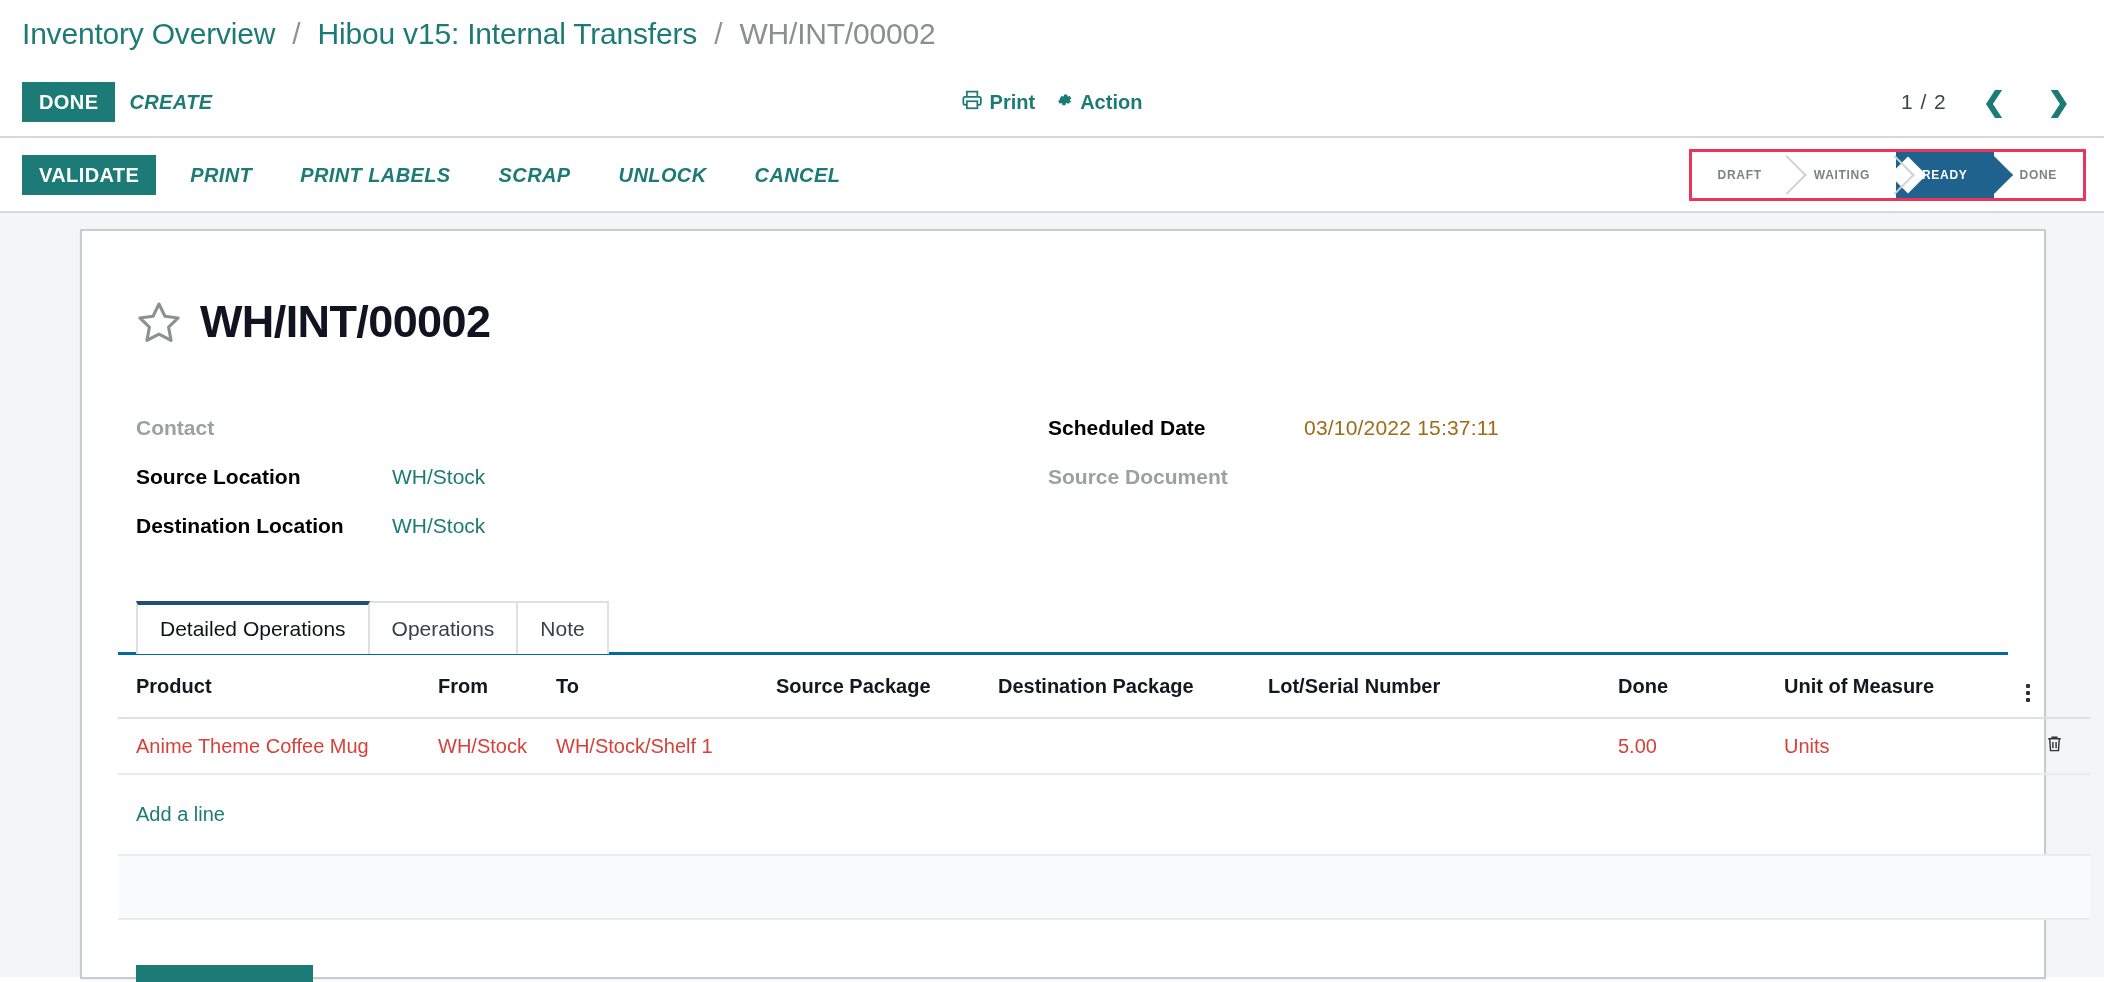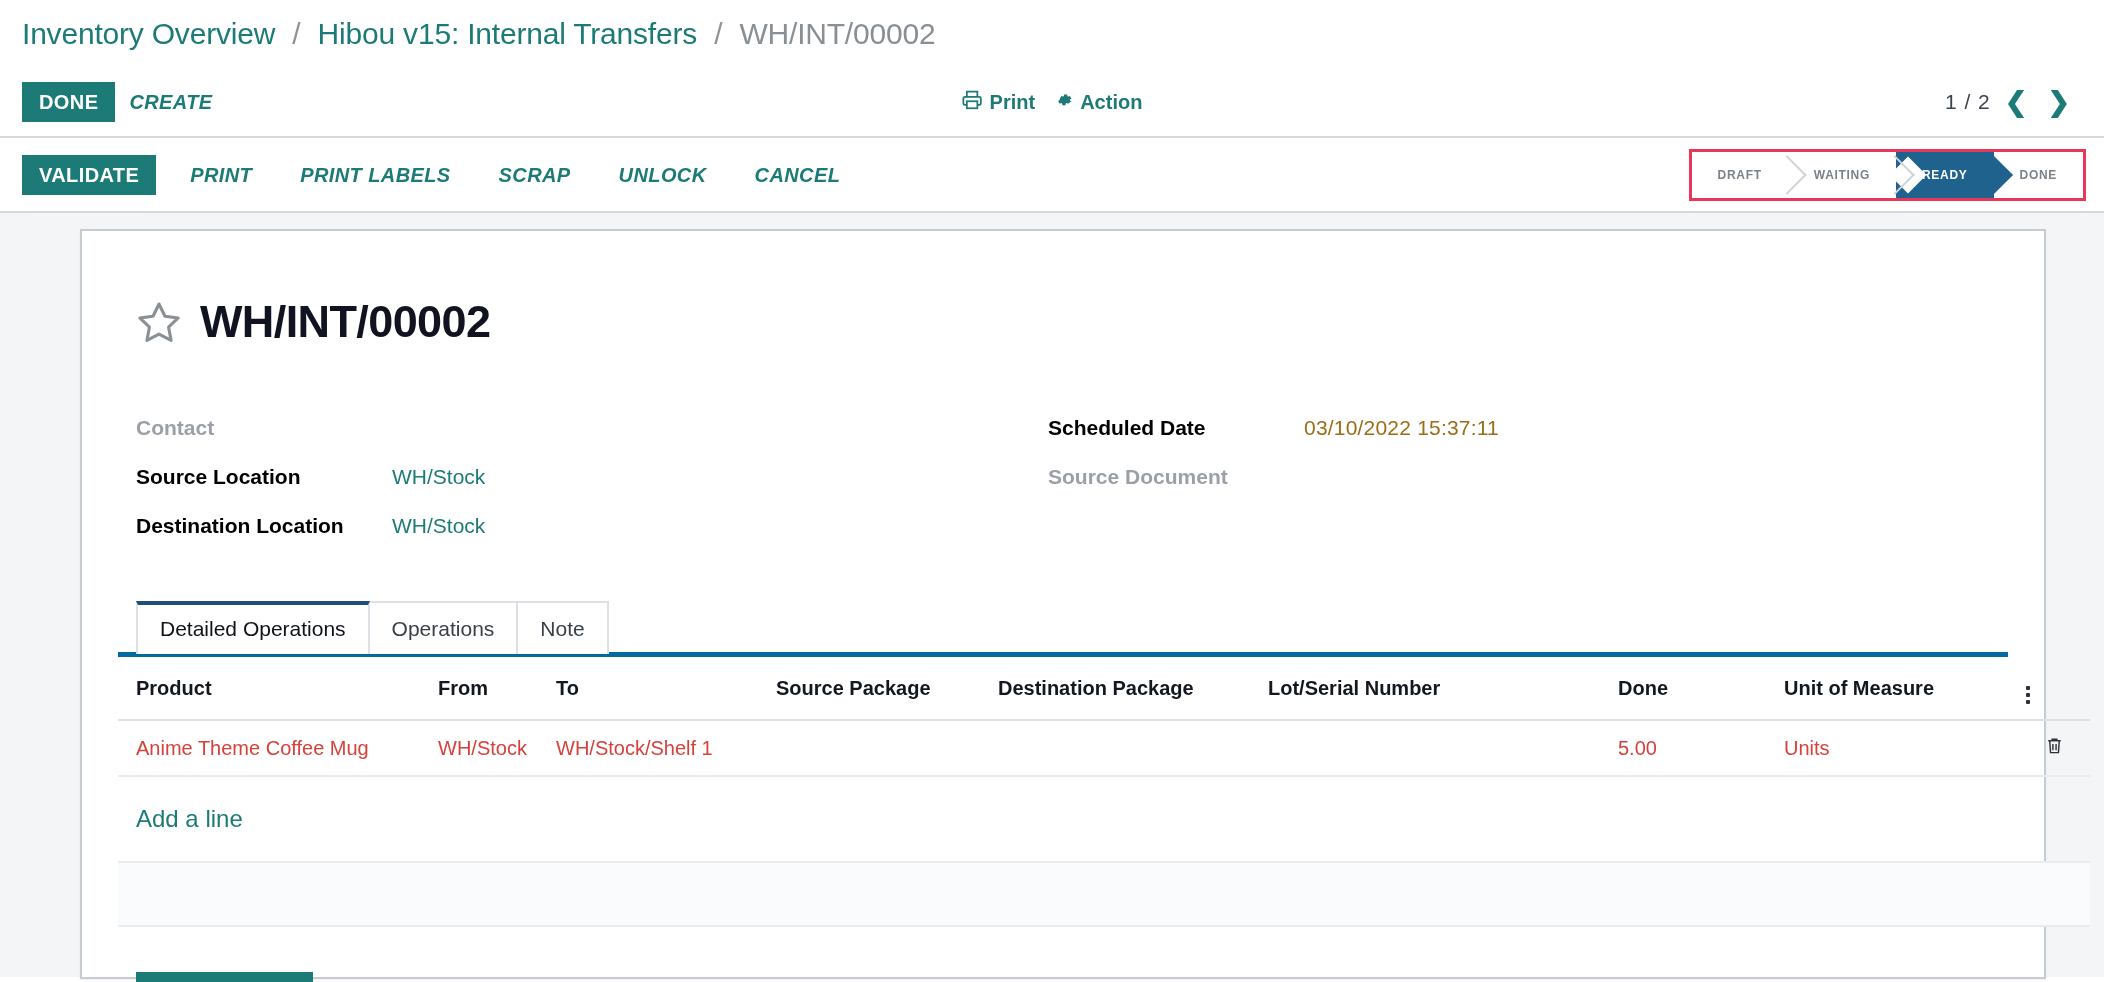--- a/index.html
+++ b/index.html
@@ -74,21 +74,21 @@
     gap: 7px;
     color: #1d7b77;
     font-size: 20px;
     font-weight: 700;
     cursor: pointer;
   }
   .cp-right {
     margin-left: auto;
     display: flex;
     align-items: center;
-    gap: 8px;
+    gap: 30px;
     padding-right: 6px;
   }
   .pager-count { font-size: 21px; color: #3d444c; letter-spacing: 1px; }
   .chev {
     color: #1d7b77;
     font-size: 27px;
     font-weight: 700;
     cursor: pointer;
     line-height: 1;
     padding: 0 6px;
@@ -203,21 +203,21 @@
   .flabel.empty { color: #9ba0a6; }
   .fvalue { font-size: 21px; color: #1d7b77; }
   .fvalue.warn { color: #9c6c18; letter-spacing: 0.2px; }
 
   
   .tabs {
     display: flex;
     align-items: flex-end;
     margin-top: 36px;
     padding-left: 18px;
-    border-bottom: 5px solid #0369a1;
+    border-bottom: 3px solid #0369a1;
   }
   .tab {
     font-size: 21px;
     color: #3a4049;
     padding: 14px 22px 13px 22px;
     border: 2px solid #dde0e4;
     border-bottom: none;
     background: #ffffff;
     margin-right: -2px;
     cursor: pointer;
@@ -259,21 +259,21 @@
   .c-spkg { width: 222px; }
   .c-dpkg { width: 270px; }
   .c-lot  { width: 350px; }
   .c-done { width: 148px; }
   .c-uom  { width: 260px; padding-left: 18px !important; }
   .c-trash{ width: 64px; text-align: center; }
   th.c-done { text-align: right; }
   th.c-trash { text-align: center; }
 
   .addline {
-    font-size: 24px;
+    font-size: 20px;
     color: #1d7b77;
     padding: 14px 8px 14px 18px;
     cursor: pointer;
     display: inline-block;
   }
   .addline-row td { border-bottom: 2px solid #e9ebee; padding: 0; }
   .filler-row td { height: 64px; border-bottom: 2px solid #e9ebee; background: #fafbfc; }
 
   .kebab {
     display: inline-flex;

